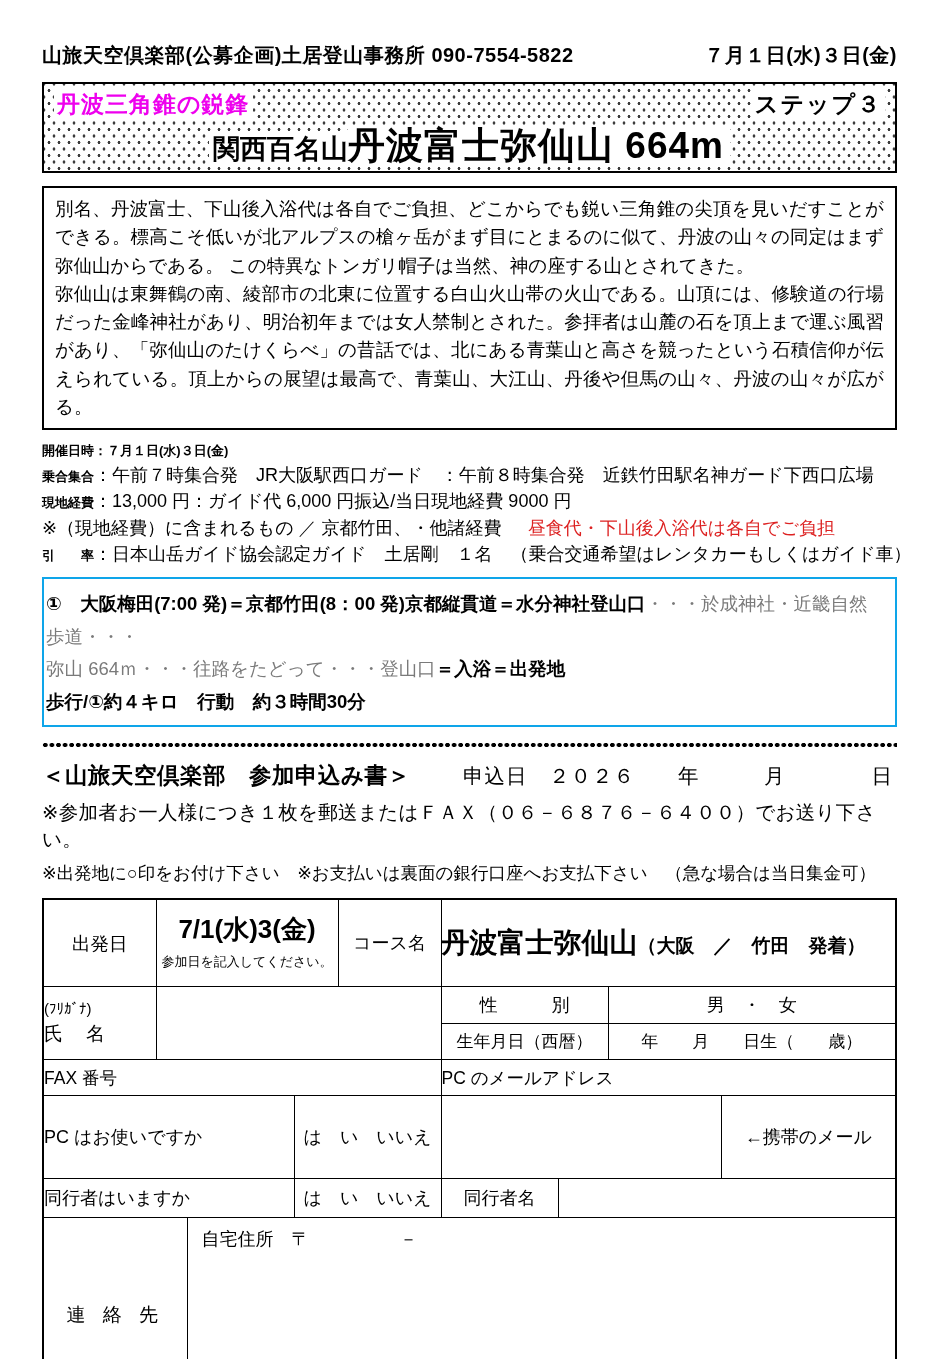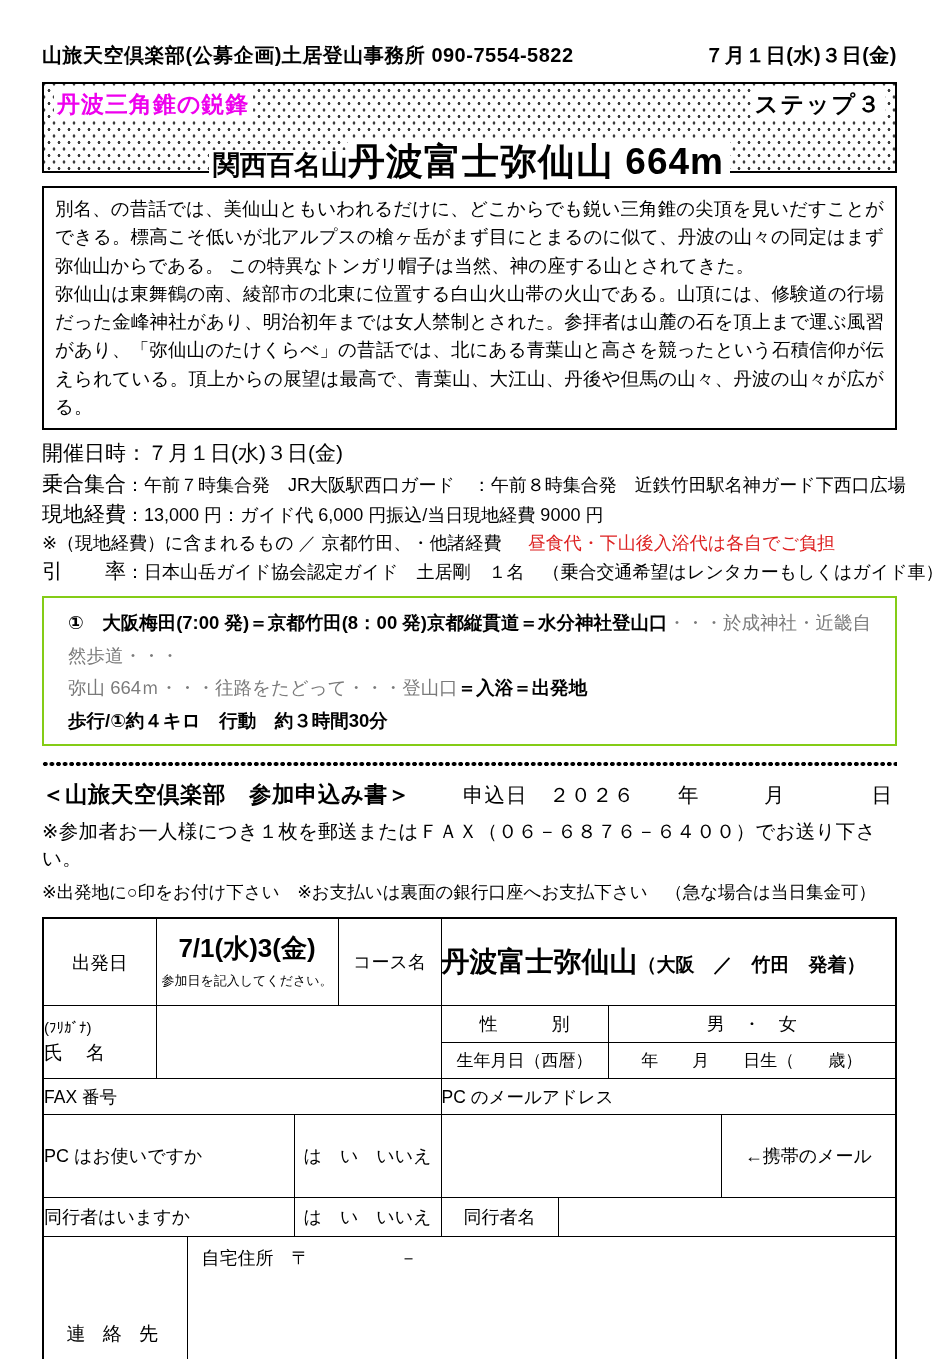--- a/index.html
+++ b/index.html
@@ -20,36 +20,36 @@
     background-color:#fff;
     background-image:
       radial-gradient(circle,#3c3c3c 1.2px,rgba(0,0,0,0) 1.7px),
       radial-gradient(circle,#3c3c3c 1.2px,rgba(0,0,0,0) 1.7px);
     background-size:10px 13px;
     background-position:0 0,5px 6.5px;
   }
   .banner-top{display:flex;justify-content:space-between;align-items:baseline;}
   .banner-sub{color:#EE00EE;font-weight:bold;font-size:23px;background:#fff;padding:0 3px;letter-spacing:1px;}
   .banner-step{font-weight:bold;font-size:23px;background:#fff;padding:0 3px;letter-spacing:2px;}
-  .banner-title{text-align:center;margin-top:17px;white-space:nowrap;}
+  .banner-title{text-align:center;margin-top:1px;white-space:nowrap;}
   .banner-title .t-prefix{font-size:27px;font-weight:bold;background:#fff;padding:0 0 0 4px;}
   .banner-title .t-main{font-size:37px;font-weight:bold;background:#fff;padding:0 6px 0 0;letter-spacing:1px;}
 
   
   .desc-box{border:2px solid #000;margin-top:13px;padding:7px 11px;font-size:18.5px;line-height:1.53;text-align:justify;}
   .desc-box p{margin:0;}
 
   
   .details{margin-top:9px;font-size:18px;}
   .detail-line{margin:2.5px 0;white-space:nowrap;}
-  .detail-label{font-weight:normal;font-size:21px;}
+  .detail-label{font-weight:bold;font-size:13px;}
   .red-note{color:#DD2222;padding-left:26px;}
 
   
-  .itin-box{border:2px solid #84cc16;margin-top:11px;padding:9px 12px 7px 24px;font-size:18.5px;line-height:1.75;}
+  .itin-box{border:2px solid #0ea5e9;margin-top:11px;padding:9px 12px 7px 2px;font-size:18.5px;line-height:1.75;}
   .itin-bold{font-weight:bold;}
   .itin-gray{color:#7a7a7a;}
   .itin-walk{text-align:left;font-weight:bold;padding-right:6px;}
 
   
   .dots-sep{margin:15px 0 12px 0;height:6px;
     background-image:radial-gradient(circle,#000 2.1px,rgba(0,0,0,0) 2.5px);
     background-size:6.6px 6px;background-position:0 50%;background-repeat:repeat-x;}
 
   
@@ -92,21 +92,21 @@
     <div class="banner-top">
       <span class="banner-sub">丹波三角錐の鋭鋒</span>
       <span class="banner-step">ステップ３</span>
     </div>
     <div class="banner-title">
       <span class="t-prefix">関西百名山</span><span class="t-main">丹波富士弥仙山 664m</span>
     </div>
   </div>
 
   <div class="desc-box">
-    <p>別名、の昔話では、美仙山ともいわれるだけに、どこからでも鋭い三角錐の尖頂を見いだすことができる。標高こそ低いが北アルプスの槍ヶ岳がまず目にとまるのに似て、丹波の山々の同定はまず弥仙山からである。 この特異なトンガリ帽子は当然、神の座する山とされてきた。</p>
+    <p>別名、丹波富士、下山後入浴代は各自でご負担、どこからでも鋭い三角錐の尖頂を見いだすことができる。標高こそ低いが北アルプスの槍ヶ岳がまず目にとまるのに似て、丹波の山々の同定はまず弥仙山からである。 この特異なトンガリ帽子は当然、神の座する山とされてきた。</p>
     <p>弥仙山は東舞鶴の南、綾部市の北東に位置する白山火山帯の火山である。山頂には、修験道の行場だった金峰神社があり、明治初年までは女人禁制とされた。参拝者は山麓の石を頂上まで運ぶ風習があり、「弥仙山のたけくらべ」の昔話では、北にある青葉山と高さを競ったという石積信仰が伝えられている。頂上からの展望は最高で、青葉山、大江山、丹後や但馬の山々、丹波の山々が広がる。</p>
   </div>
 
   <div class="details">
     <div class="detail-line">
       <span class="detail-label">開催日時</span><span class="detail-label">：７月１日(水)３日(金)</span>
     </div>
     <div class="detail-line">
       <span class="detail-label">乗合集合</span><span>：午前７時集合発　JR大阪駅西口ガード　：午前８時集合発　近鉄竹田駅名神ガード下西口広場</span>
     </div>

